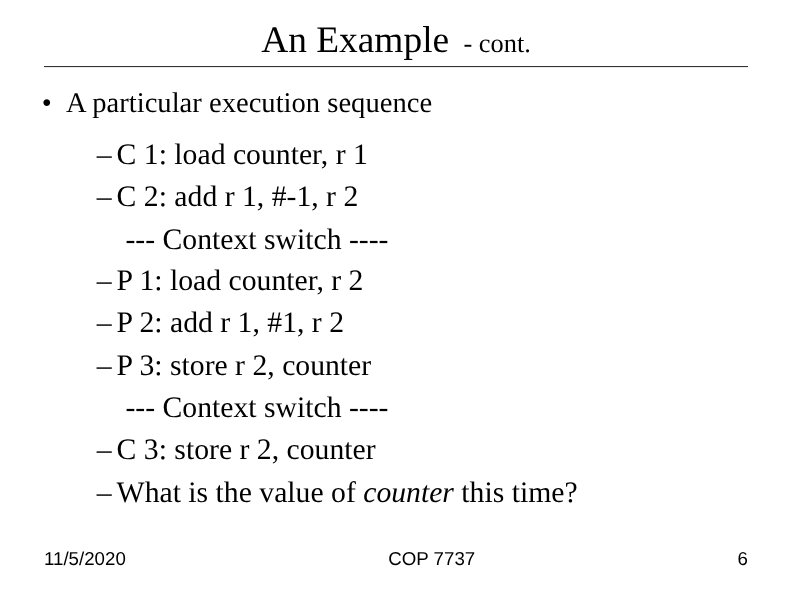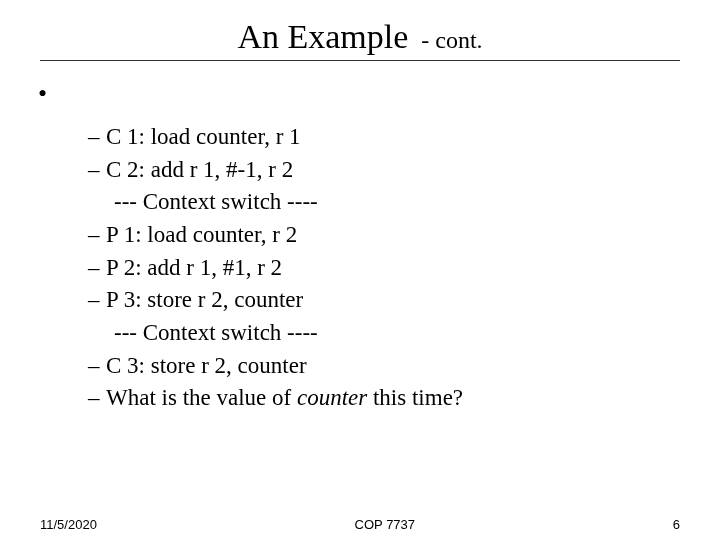--- a/index.html
+++ b/index.html
@@ -48,41 +48,41 @@
   .bullet-dot {
     width: 24px;
     flex-shrink: 0;
     text-align: left;
     padding-left: 2px;
   }
   .sublist {
     margin-left: 48px;
   }
   .sub-item {
-    font-size: 23px;
+    font-size: 27px;
     line-height: 1.42;
   }
   .sub-item .dash {
     display: inline-block;
     width: 18px;
   }
   .sub-item.indent {
     padding-left: 26px;
   }
   .question-word {
     font-style: italic;
   }
   .footer {
     position: absolute;
-    bottom: 8px;
+    bottom: 21px;
     left: 0;
     width: 100%;
     padding: 0 40px;
     font-family: Arial, Helvetica, sans-serif;
-    font-size: 13px;
+    font-size: 17px;
     color: #000;
     display: flex;
     align-items: center;
   }
   .footer-date { flex: 0 0 auto; }
   .footer-center { flex: 1 1 auto; text-align: center; }
   .footer-page { flex: 0 0 auto; }
 </style>
 </head>
 <body>
@@ -91,20 +91,21 @@
 
   <div class="title-wrap">
     <span class="title-main">An Example</span>
     <span class="title-suffix">- cont.</span>
   </div>
 
   <hr class="rule">
 
   <div class="bullet-line">
     <span class="bullet-dot">•</span>
+    <span>A particular execution sequence</span>
   </div>
 
   <div class="sublist">
     <div class="sub-item">
       <span class="dash">–</span><span>C 1: load counter, r 1</span>
     </div>
     <div class="sub-item">
       <span class="dash">–</span><span>C 2: add r 1, #-1, r 2</span>
     </div>
     <div class="sub-item indent">

